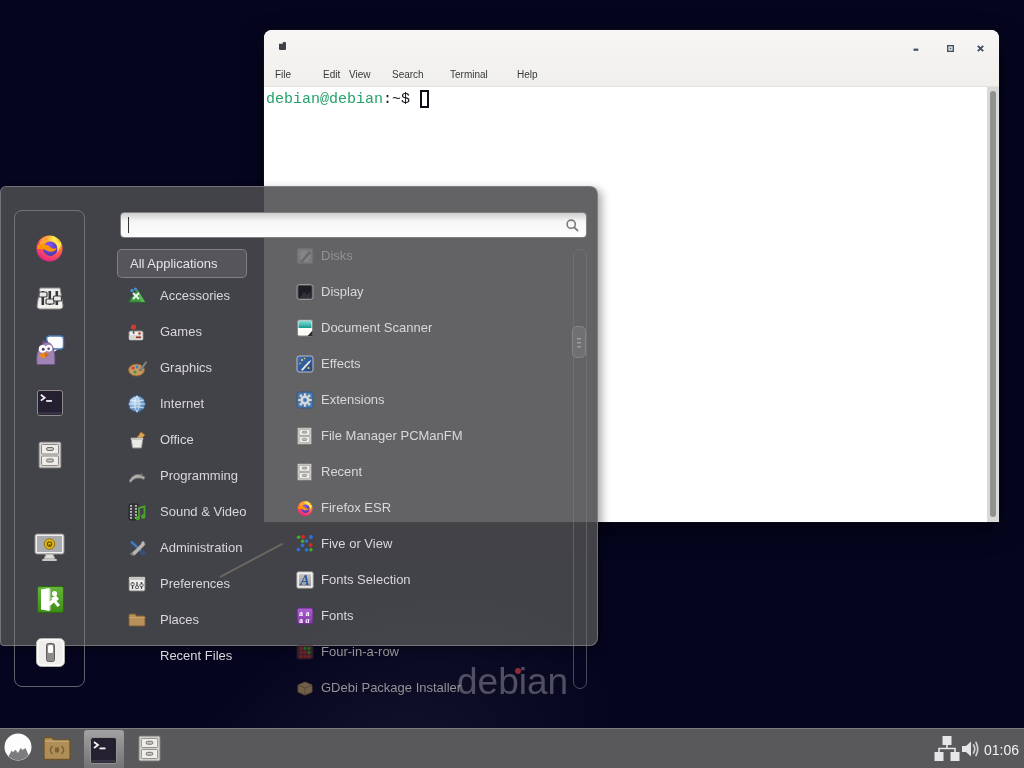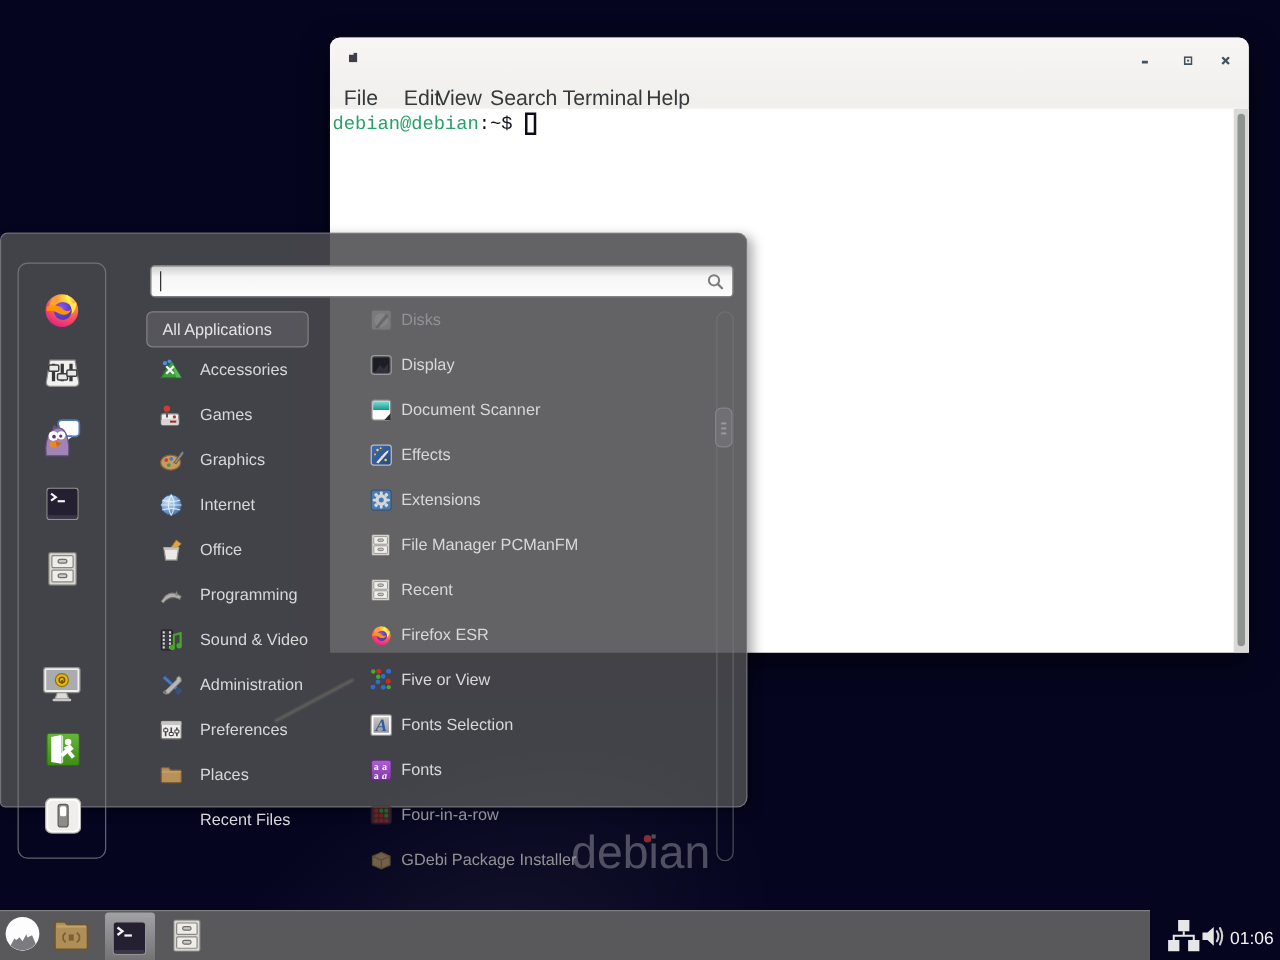--- a/index.html
+++ b/index.html
@@ -21,42 +21,42 @@
 .app .ai{position:absolute;left:9px;top:3px;width:18px;height:18px}
 .app .at{position:absolute;left:34px;top:0;white-space:nowrap}
 .dim{color:#929296}
 .dim .ai{opacity:.55}
 #trough{position:absolute;left:572px;top:62px;width:14px;height:440px;border:1px solid rgba(120,120,124,.6);border-radius:7px}
 #thumb{position:absolute;left:571px;top:139px;width:14px;height:32px;background:#707074;border:1px solid #84848a;border-radius:5px}
 #wmark{position:absolute;left:456px;top:474px;width:145px;font-size:37px;color:rgba(205,205,212,.36);letter-spacing:0px}
 #reddot{position:absolute;left:514px;top:481px;width:6px;height:6px;border-radius:3px;background:rgba(215,60,60,.65)}
 #mline{position:absolute;left:219px;top:389px;width:71px;height:2px;background:rgba(175,175,140,.34);transform-origin:0 50%;transform:rotate(-28deg);filter:blur(0.7px)}
 
-#bar{position:absolute;left:0;top:728px;width:920px;height:40px;background:#59595b;border-top:1px solid #7d7d80}
+#bar{position:absolute;left:0;top:728px;width:1024px;height:40px;background:#59595b;border-top:1px solid #7d7d80}
 #clock{position:absolute;left:984px;top:13px;font-size:14px;color:#f2f2f4}
 #activebg{position:absolute;left:84px;top:1px;width:40px;height:39px;background:linear-gradient(#a2a2a4,#727275);border-radius:3px 3px 0 0}
 </style></head><body>
 <div id="root">
 
 <div id="term">
   <div id="thead">
     <div id="ticon"></div>
 
     <svg class="abs" style="left:649px;top:15px" width="7" height="7">
           <rect x="0.5" y="3.6" width="4.8" height="2.2" fill="#42525f"></rect>
         </svg>
     <svg class="abs" style="left:683px;top:15px" width="7" height="7">
           <rect x="0.7" y="0.7" width="5.6" height="5.6" fill="none" stroke="#42525f" stroke-width="1.4"></rect>
           <rect x="2.7" y="2.7" width="1.6" height="1.6" fill="#42525f"></rect>
         </svg>
     <svg class="abs" style="left:713px;top:15px" width="7" height="7">
           <path d="M0.8 0.8 L6.2 6.2 M6.2 0.8 L0.8 6.2" stroke="#42525f" stroke-width="1.9"></path>
         </svg>
 
-    <div style="position:absolute;top:30px;left:0;width:660px;height:27px;font-size:17px;color:#36393b">
+    <div style="position:absolute;top:30px;left:0;width:660px;height:27px;font-size:10px;color:#36393b">
       <span style="position:absolute;left:11px;top:9px">File</span>
       <span style="position:absolute;left:59px;top:9px">Edit</span>
       <span style="position:absolute;left:85px;top:9px">View</span>
       <span style="position:absolute;left:128px;top:9px">Search</span>
       <span style="position:absolute;left:186px;top:9px">Terminal</span>
       <span style="position:absolute;left:253px;top:9px">Help</span>
     </div>
   </div>
 
   <div style="position:absolute;left:0;top:57px;width:735px;height:435px;background:#fff;overflow:hidden">

